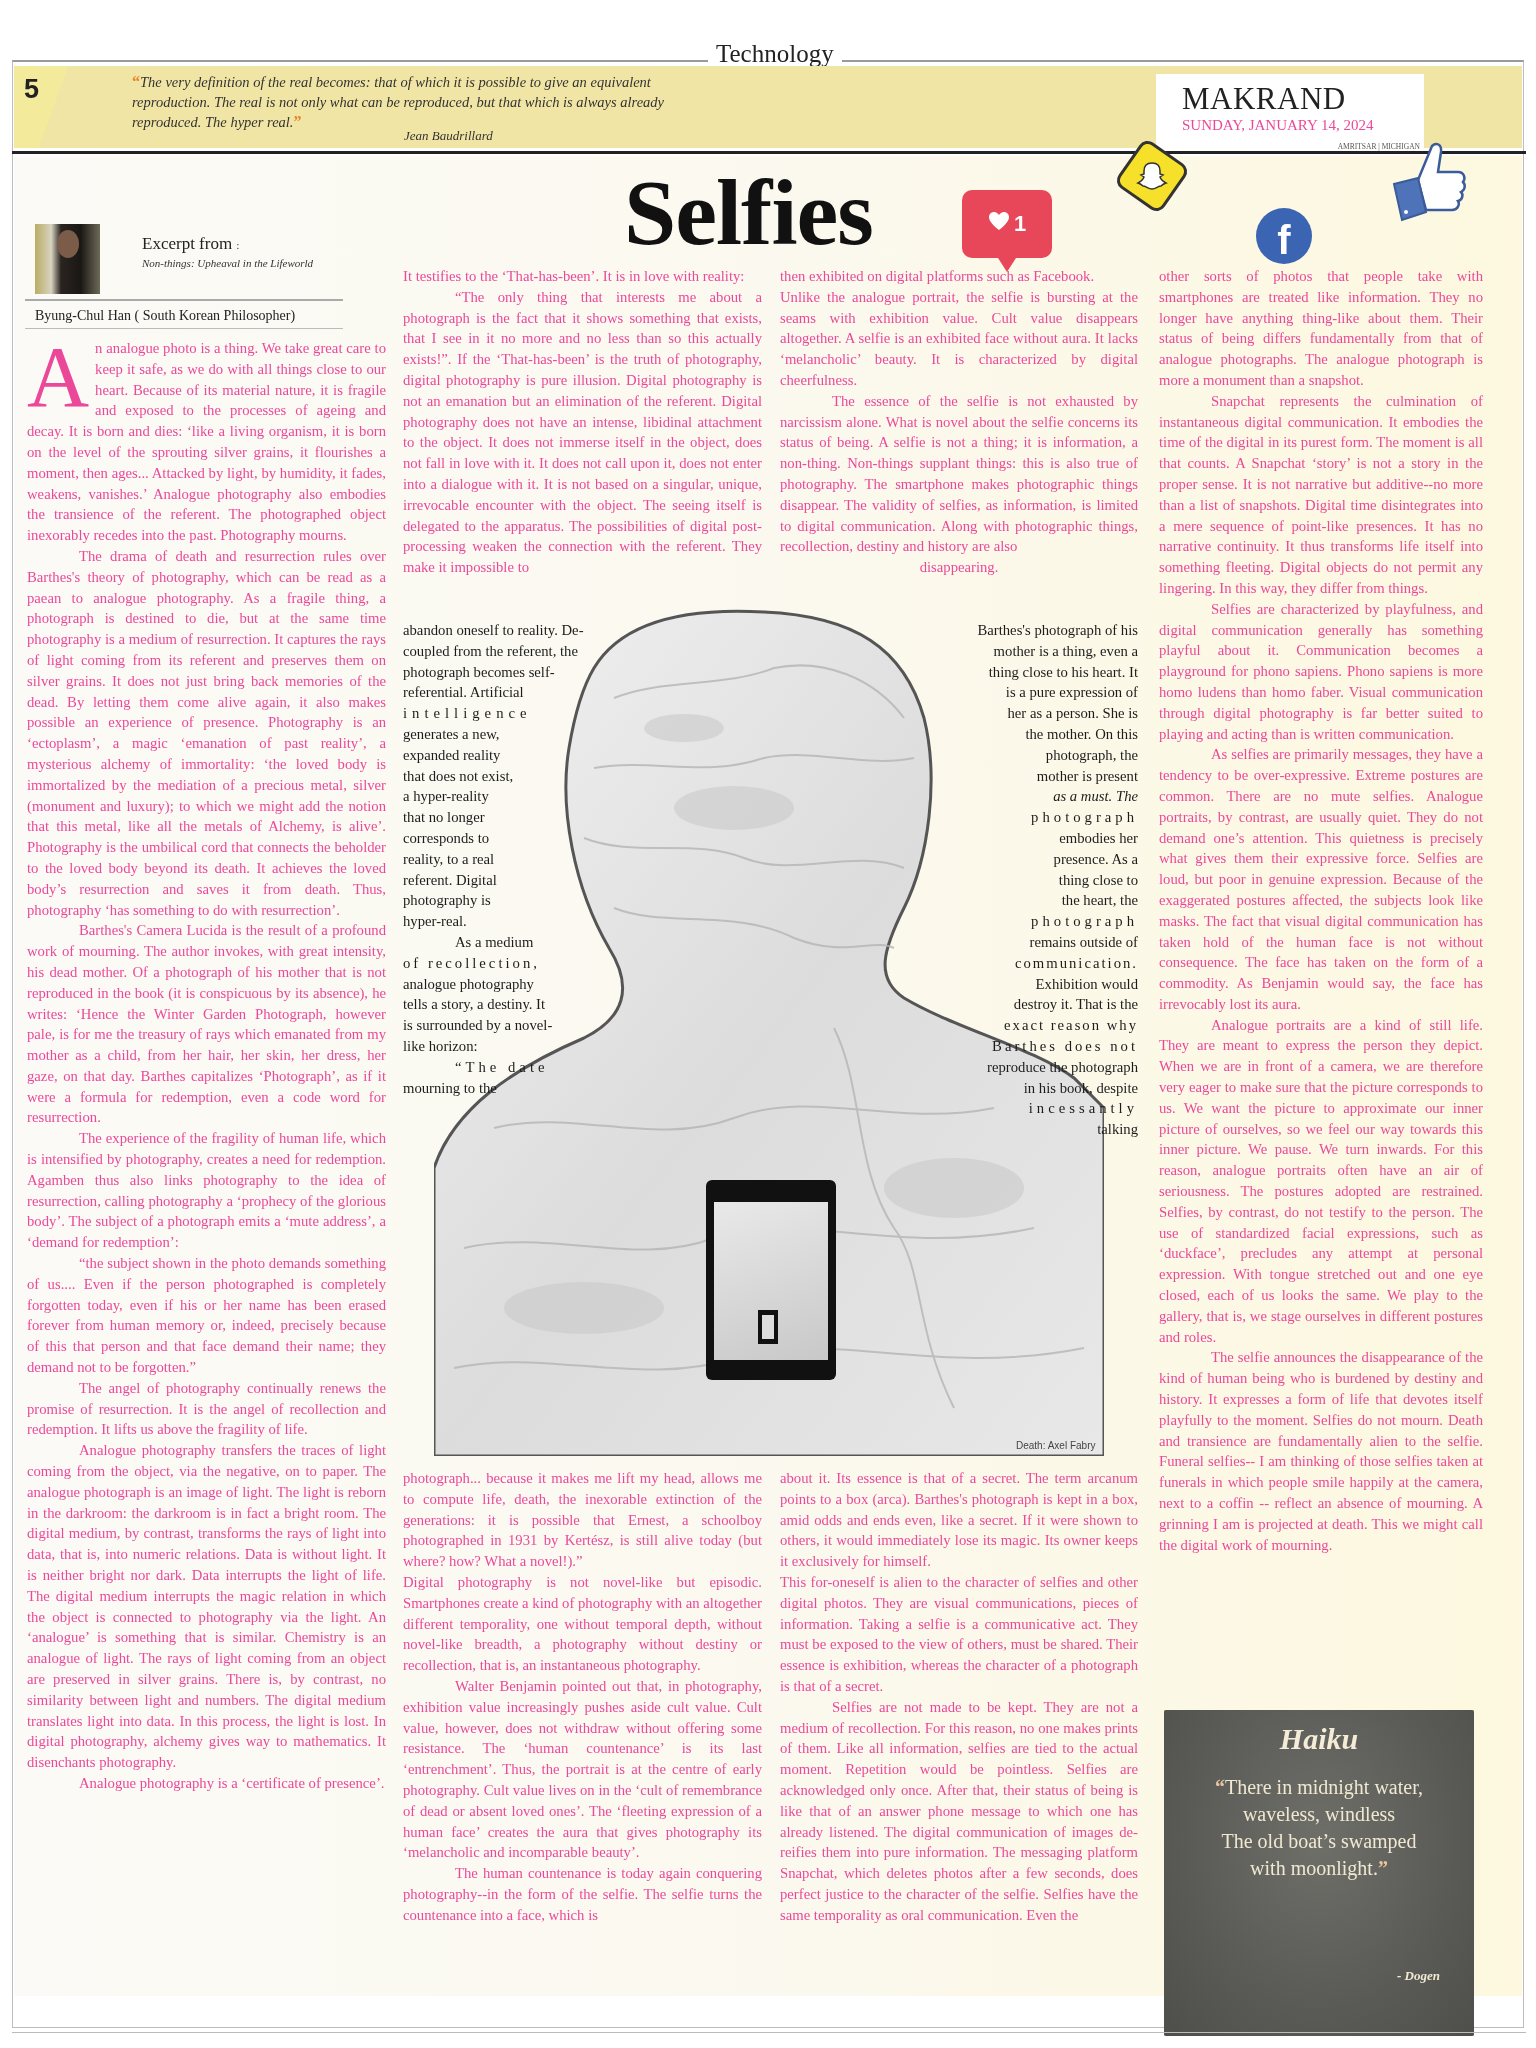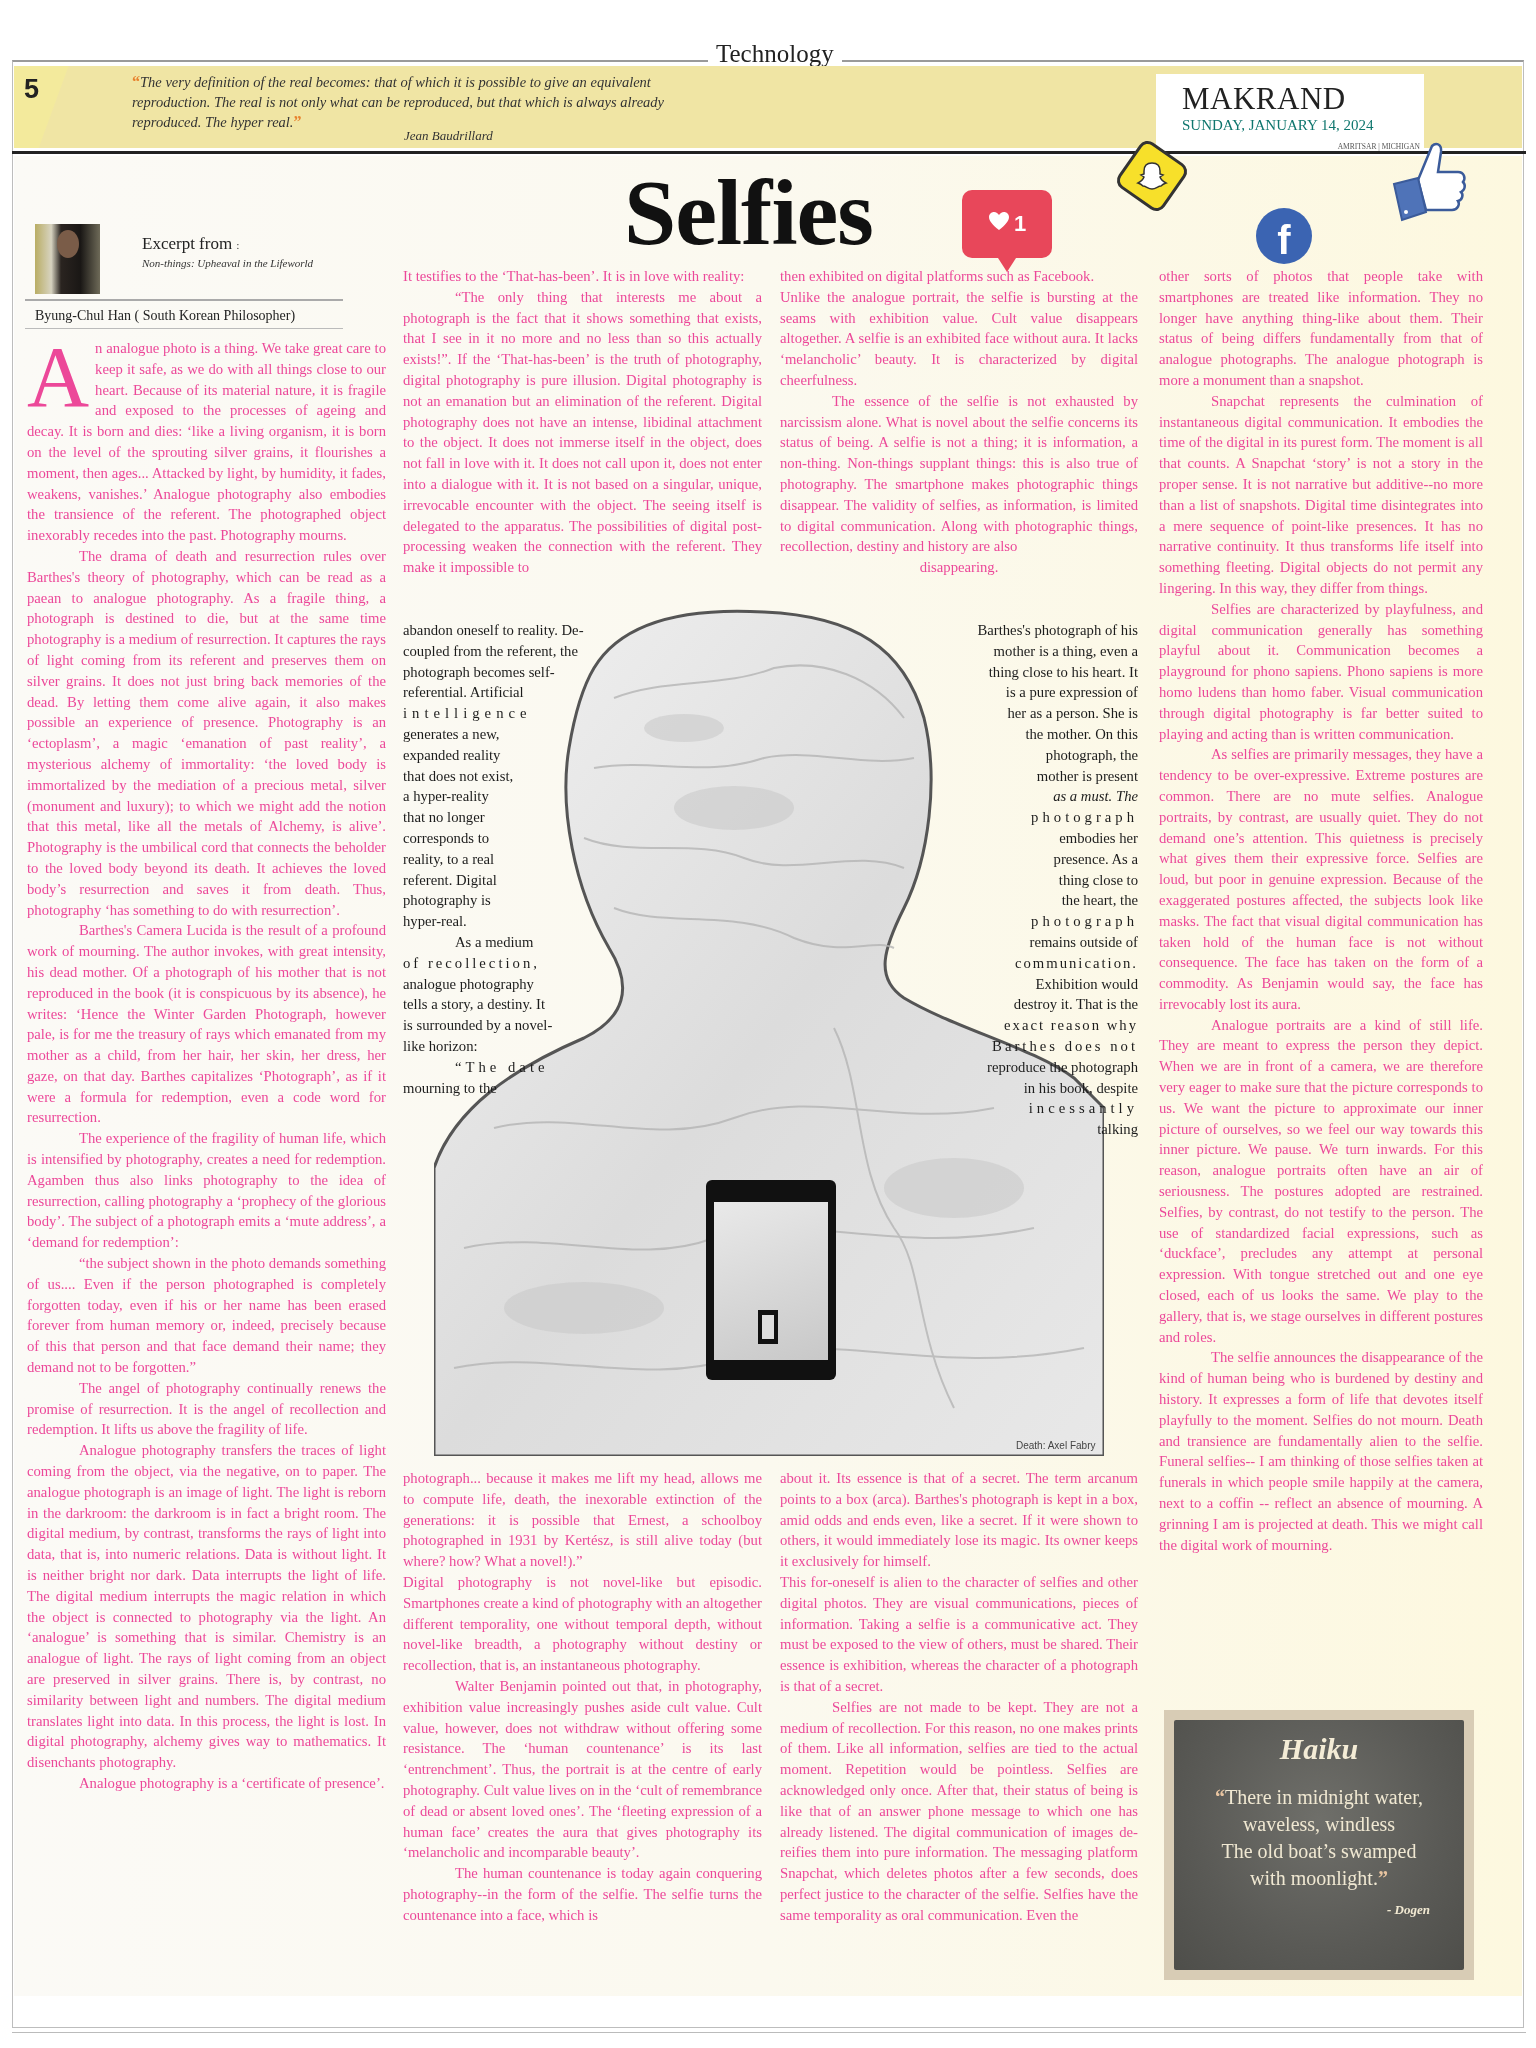--- a/index.html
+++ b/index.html
@@ -11,21 +11,21 @@
 
   .top-band { position: absolute; left: 14px; top: 66px; width: 1508px; height: 82px; background: #f0e5a4; }
   .top-band .fade { position: absolute; left: 0; top: 0; width: 90px; height: 82px; background: linear-gradient(110deg, #f3ea9c 0%, #f3ea9c 45%, #f0e5a4 46%); }
   .page-num { position: absolute; left: 24px; top: 74px; font-family: "Liberation Sans", sans-serif; font-weight: bold; font-size: 27px; color: #222; }
   .quote { position: absolute; left: 132px; top: 72px; width: 580px; font-style: italic; font-size: 14.5px; line-height: 20px; color: #333; }
   .quote .qm { color: #e8822d; font-style: normal; font-weight: bold; font-size: 16px; }
   .quote-author { position: absolute; left: 404px; top: 128px; font-style: italic; font-size: 13px; color: #333; }
 
   .masthead { position: absolute; left: 1156px; top: 74px; width: 268px; height: 82px; background: #fff; padding: 8px 0 0 26px; }
   .masthead .name { font-size: 31px; letter-spacing: 0.5px; color: #222; line-height: 34px; }
-  .masthead .date { font-size: 15px; color: #0f766e; margin-top: 1px; }
+  .masthead .date { font-size: 15px; color: #ec4899; margin-top: 1px; }
   .masthead .loc { font-size: 7.5px; color: #555; text-align: right; margin-right: 4px; margin-top: 8px; }
 
   .rule-thick { position: absolute; left: 12px; top: 151px; width: 1514px; height: 3px; background: #222; }
 
   .content-bg { position: absolute; left: 14px; top: 156px; width: 1508px; height: 1840px; background: linear-gradient(90deg, #fbfaf6 0%, #fbf9ef 50%, #fdf8df 100%); }
 
   .title { position: absolute; left: 624px; top: 162px; font-family: "Liberation Serif", serif; font-weight: bold; font-size: 94px; letter-spacing: -1px; color: #111; line-height: 100px; }
 
   .like-badge { position: absolute; left: 962px; top: 190px; width: 90px; height: 68px; background: #e8475a; border-radius: 10px; color: #fff; font-family: "Liberation Sans", sans-serif; font-weight: bold; font-size: 22px; display: flex; align-items: center; justify-content: center; gap: 4px; }
   .like-badge::after { content: ""; position: absolute; left: 36px; bottom: -14px; border-left: 9px solid transparent; border-right: 9px solid transparent; border-top: 14px solid #e8475a; }
@@ -60,21 +60,21 @@
   .wrap-right { position: absolute; left: 930px; top: 620px; width: 208px; font-size: 14.7px; line-height: 20.8px; text-align: right; }
 
   .sculpture { position: absolute; left: 434px; top: 608px; width: 670px; height: 848px; }
   .credit { position: absolute; left: 1016px; top: 1440px; font-family: "Liberation Sans", sans-serif; font-size: 10px; color: #444; }
 
   .phone { position: absolute; left: 706px; top: 1180px; width: 130px; height: 200px; background: #111; border-radius: 6px; padding: 22px 8px 20px 8px; }
   .phone .screen { width: 100%; height: 100%; background: linear-gradient(160deg, #e9e9e9, #c8c8c8); position: relative; }
   .phone .mini { position: absolute; left: 44px; top: 108px; width: 20px; height: 34px; background: #111; border: 2px solid #111; }
   .phone .mini::after { content: ""; position: absolute; left: 2px; top: 3px; width: 12px; height: 24px; background: #ddd; }
 
-  .haiku { position: absolute; left: 1164px; top: 1710px; width: 310px; height: 270px; background: #d8ccb5; padding: 10px; }
+  .haiku { position: absolute; left: 1164px; top: 1710px; width: 310px; height: 326px; background: #d8ccb5; }
   .haiku-inner { width: 100%; height: 100%; background: radial-gradient(ellipse at 50% 40%, #6f6f6a 0%, #5a5a56 60%, #4e4e4a 100%); color: #f1e9d2; text-align: center; position: relative; border-radius: 2px; }
   .haiku-title { font-family: "Liberation Serif", serif; font-style: italic; font-weight: bold; font-size: 30px; padding-top: 12px; color: #f4ecd6; }
   .haiku-lines { margin-top: 18px; font-size: 20px; line-height: 27px; color: #f0e8d2; }
   .haiku-lines .qm { color: #e8c4a0; font-weight: bold; }
   .haiku-author { position: absolute; right: 34px; bottom: 52px; font-style: italic; font-weight: bold; font-size: 13px; }
 
   .bottom-rule { position: absolute; left: 12px; top: 2032px; width: 1514px; height: 1px; background: #bbb; }
 </style>
 </head>
 <body>

